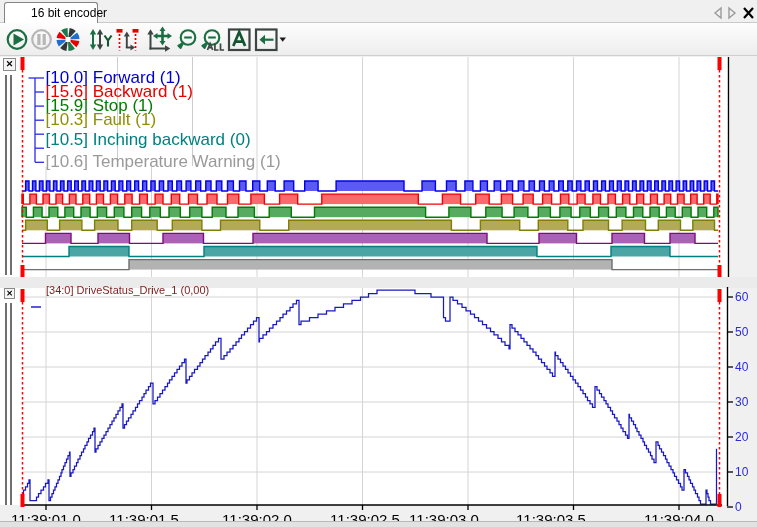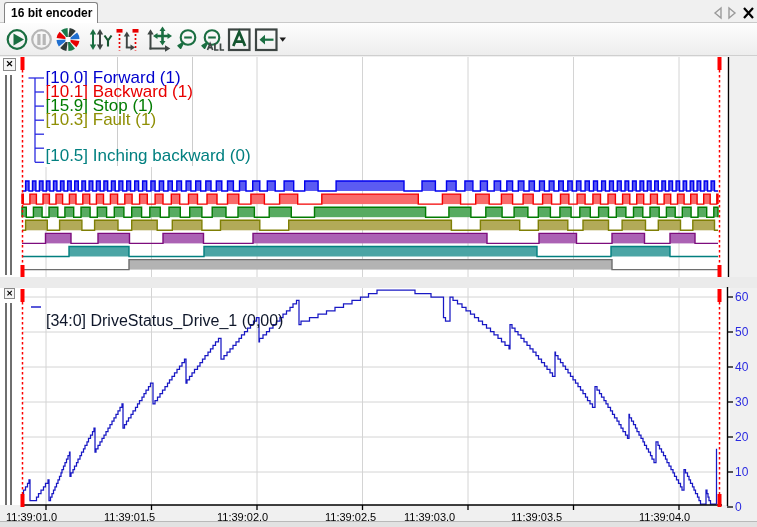--- a/index.html
+++ b/index.html
@@ -1,33 +1,33 @@
 <!DOCTYPE html>
 <html><head><meta charset="utf-8"><style>
 *{margin:0;padding:0;box-sizing:border-box}
 html,body{width:757px;height:527px;overflow:hidden;background:#f0f0f0;
  font-family:"Liberation Sans",sans-serif;position:relative;-webkit-font-smoothing:antialiased}
 #tabbar{position:absolute;left:0;top:0;width:757px;height:23px;background:#f0f0f0;border-bottom:1px solid #c9c9c9}
 #tab{position:absolute;left:4px;top:2px;width:94px;height:21px;background:#fff;
  border:1px solid #848484;border-bottom:none;border-radius:3px 3px 0 0;
- font-weight:bold;font-size:12px;color:#000;padding-left:6px;line-height:21px;white-space:nowrap}
+ font-weight:normal;font-size:12px;color:#000;padding-left:26px;line-height:21px;white-space:nowrap}
 #toolbar{position:absolute;left:0;top:23px;width:757px;height:33px;
  background:linear-gradient(#fdfdfd,#ededed);border-bottom:1px solid #cfcfcf}
 #navs{position:absolute;right:5px;top:6px;width:46px;height:14px}
 .panelbg{position:absolute;background:#fff}
 #p1{left:0;top:57px;width:730px;height:220px}
 #p2{left:0;top:288px;width:730px;height:217px}
 #gap{position:absolute;left:0;top:277px;width:757px;height:11px;background:#ebebeb}
 #botstrip{position:absolute;left:0;top:521px;width:757px;height:6px;background:#e2e2e2;border-top:1px solid #b9b9b9}
 .xbtn{position:absolute;width:13px;height:13px;background:#f5f5f5;border:1px solid #8a8a8a;
  font-size:9px;font-weight:bold;line-height:11px;text-align:center;color:#000}
 .lr{position:absolute;left:45.5px;font-size:17px;line-height:14px;white-space:nowrap}
 #legend1{position:absolute;left:0;top:0;width:757px;height:280px}
-.xl{position:absolute;top:510.5px;width:80px;text-align:left;font-size:11px;color:#000}
-#alegend{position:absolute;left:46px;top:312px;font-size:16px;color:#0f172a;white-space:nowrap}
+.xl{position:absolute;top:510.5px;width:80px;text-align:center;font-size:15px;color:#000}
+#alegend{position:absolute;left:46px;top:284px;font-size:11px;color:#7f1d1d;white-space:nowrap}
 svg{position:absolute;left:0;top:0}
 </style></head><body>
 <div class="panelbg" id="p1"></div>
 <div class="panelbg" id="p2"></div>
 <div id="gap"></div>
 <svg width="757" height="527" viewBox="0 0 757 527">
 
  <line x1="46" y1="57" x2="46" y2="277" stroke="#d4d4d4" stroke-width="1"></line>
     <line x1="151.5" y1="57" x2="151.5" y2="277" stroke="#d4d4d4" stroke-width="1"></line>
     <line x1="257" y1="57" x2="257" y2="277" stroke="#d4d4d4" stroke-width="1"></line>
@@ -261,24 +261,25 @@
     <line x1="22.5" y1="302" x2="22.5" y2="494" stroke="#f00" stroke-width="1.5" stroke-dasharray="2.6 2.4"></line>
     <rect x="717.5" y="57" width="4" height="13" fill="#f00"></rect>
     <rect x="717.5" y="265" width="4" height="12" fill="#f00"></rect>
     <rect x="717.5" y="289" width="4" height="13" fill="#f00"></rect>
     <rect x="717.5" y="494" width="4" height="13" fill="#f00"></rect>
     <line x1="719.5" y1="70" x2="719.5" y2="265" stroke="#f00" stroke-width="1.5" stroke-dasharray="2.6 2.4"></line>
     <line x1="719.5" y1="302" x2="719.5" y2="494" stroke="#f00" stroke-width="1.5" stroke-dasharray="2.6 2.4"></line>
 </svg>
 <div id="legend1">
     <div class="lr" style="top:71.0px;color:#0000cd">[10.0] Forward (1)</div>
-    <div class="lr" style="top:85.0px;color:#e80000">[10.1] Backward (1)</div>
+    <div class="lr" style="top:85.0px;color:#e80000">[15.6] Backward (1)</div>
     <div class="lr" style="top:99.1px;color:#027c02">[15.9] Stop (1)</div>
     <div class="lr" style="top:113.2px;color:#8f8f05">[10.3] Fault (1)</div>
-    <div class="lr" style="top:149px;color:#028080">[10.5] Inching backward (0)</div>
+    <div class="lr" style="top:133px;color:#028080">[10.5] Inching backward (0)</div>
+    <div class="lr" style="top:155.3px;color:#9a9a9a">[10.6] Temperature Warning (1)</div>
   </div>
 <div id="alegend">[34:0] DriveStatus_Drive_1 (0,00)</div>
 <div class="xl" style="left:6px">11:39:01.0</div>
 <div class="xl" style="left:104px">11:39:01.5</div>
 <div class="xl" style="left:217px">11:39:02.0</div>
 <div class="xl" style="left:325px">11:39:02.5</div>
 <div class="xl" style="left:404px">11:39:03.0</div>
 <div class="xl" style="left:511px">11:39:03.5</div>
 <div class="xl" style="left:639px">11:39:04.0</div>
 <div class="xbtn" style="left:3px;top:58px">✕</div>

